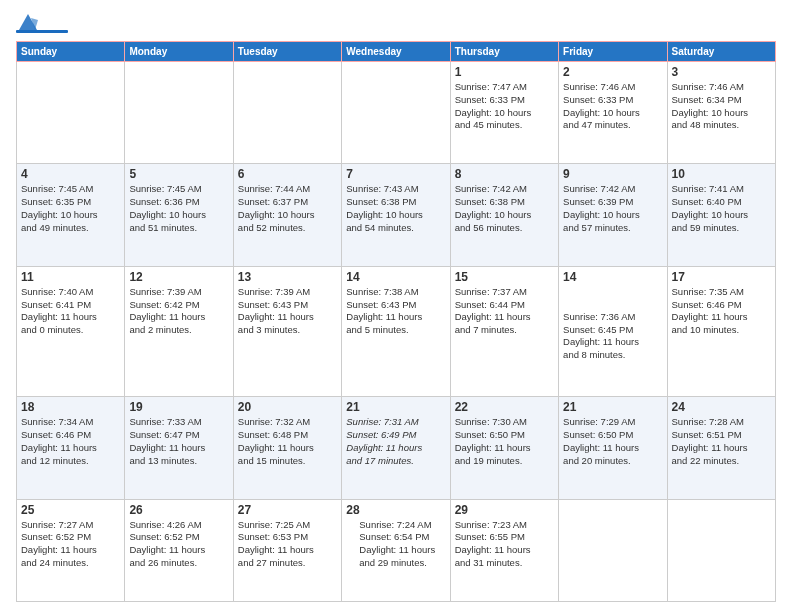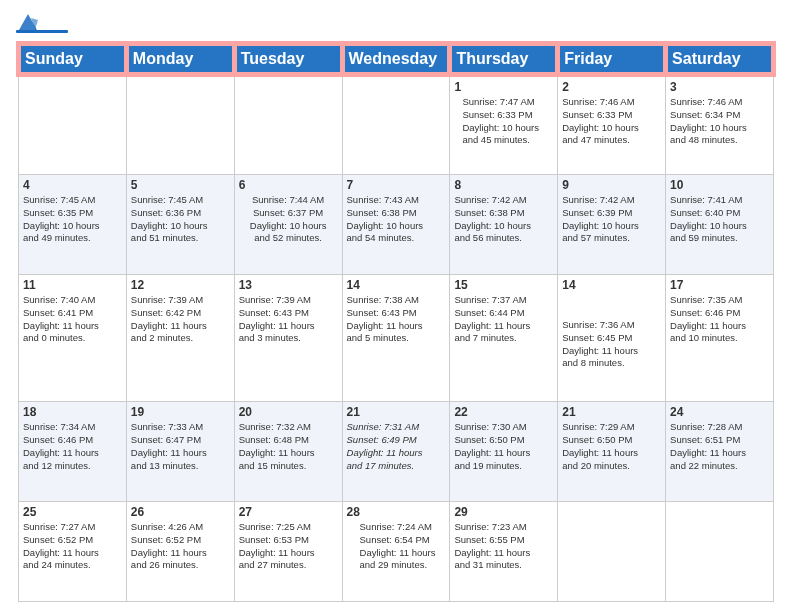--- a/index.html
+++ b/index.html
@@ -51,25 +51,25 @@
     .calendar {
       flex: 1;
       border: 1px solid #ccc;
       border-collapse: collapse;
       width: 100%;
       table-layout: fixed;
     }
     .calendar th {
       background-color: #2575c4;
       color: #fff;
-      font-size: 16px;
+      font-size: 10px;
       font-weight: bold;
       padding: 4px 4px;
       text-align: left;
-      border: 5px solid #fca5a5;
+      border: 1px solid #fca5a5;
     }
     .calendar td {
       border: 1px solid #ccc;
       vertical-align: top;
       padding: 3px 4px;
       font-size: 10px;
       color: #333;
       background: #fff;
       height: 78px;
     }
@@ -137,21 +137,21 @@
         </tr>
     </thead>
     <tbody id="calendar-body">
     <tr>
           <td class="empty"></td>
           <td class="empty"></td>
           <td class="empty"></td>
           <td class="empty"></td>
           <td>
             <span class="day-number">1</span>
-            <div class="day-info" style="white-space: pre-line; margin-left: 8px;">Sunrise: 7:47 AM
+            <div class="day-info" style="white-space: pre-line;">Sunrise: 7:47 AM
 Sunset: 6:33 PM
 Daylight: 10 hours
 and 45 minutes.</div>
           </td>
           <td>
             <span class="day-number">2</span>
             <div class="day-info" style="white-space: pre-line;">Sunrise: 7:46 AM
 Sunset: 6:33 PM
 Daylight: 10 hours
 and 47 minutes.</div>
@@ -174,21 +174,21 @@
           </td>
           <td>
             <span class="day-number">5</span>
             <div class="day-info" style="white-space: pre-line;">Sunrise: 7:45 AM
 Sunset: 6:36 PM
 Daylight: 10 hours
 and 51 minutes.</div>
           </td>
           <td>
             <span class="day-number">6</span>
-            <div class="day-info" style="white-space: pre-line; text-align: center;">Sunrise: 7:44 AM
+            <div class="day-info" style="white-space: pre-line;">Sunrise: 7:44 AM
 Sunset: 6:37 PM
 Daylight: 10 hours
 and 52 minutes.</div>
           </td>
           <td>
             <span class="day-number">7</span>
             <div class="day-info" style="white-space: pre-line;">Sunrise: 7:43 AM
 Sunset: 6:38 PM
 Daylight: 10 hours
 and 54 minutes.</div>

